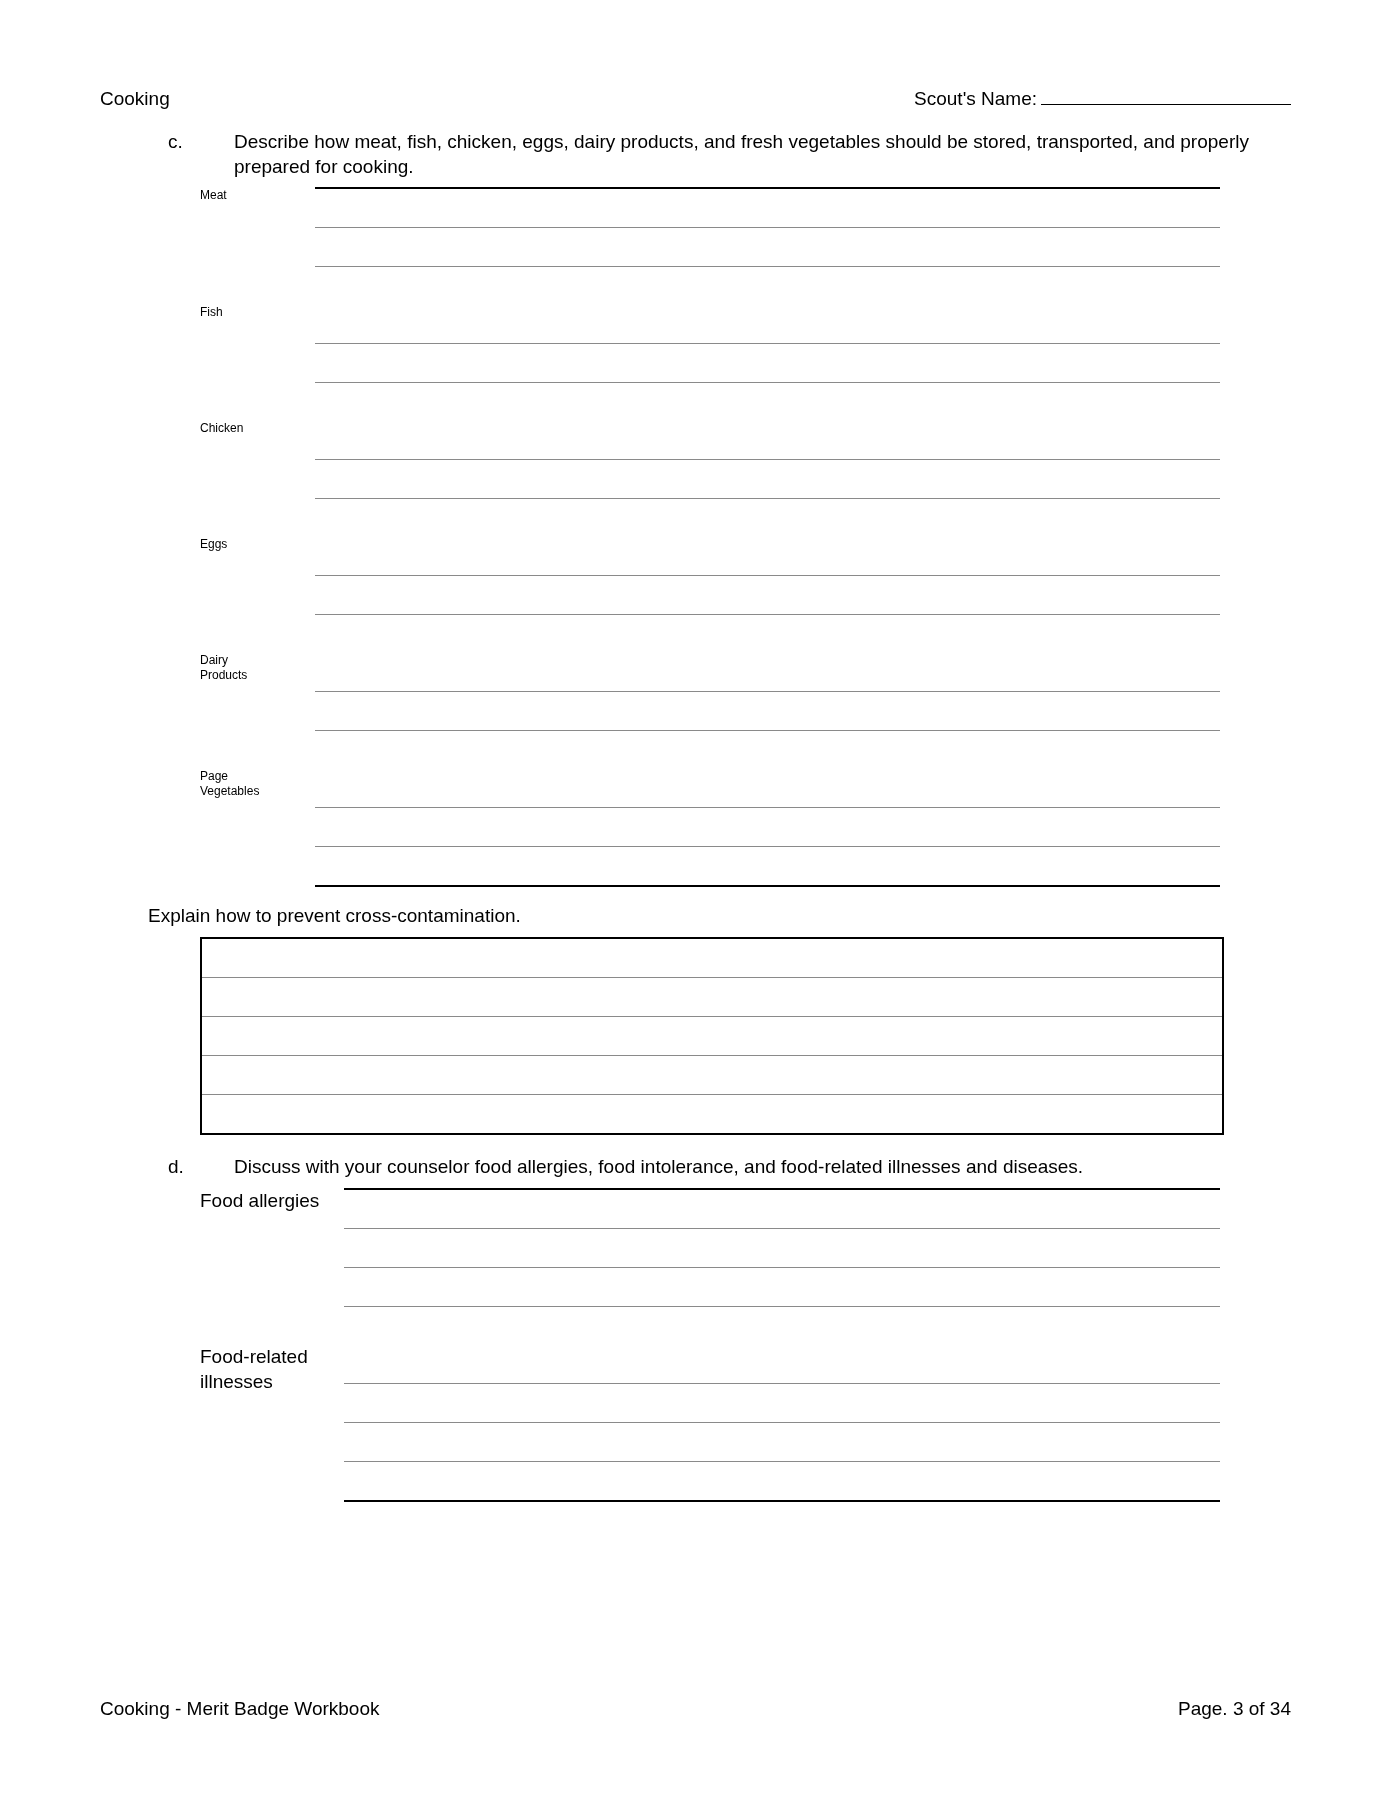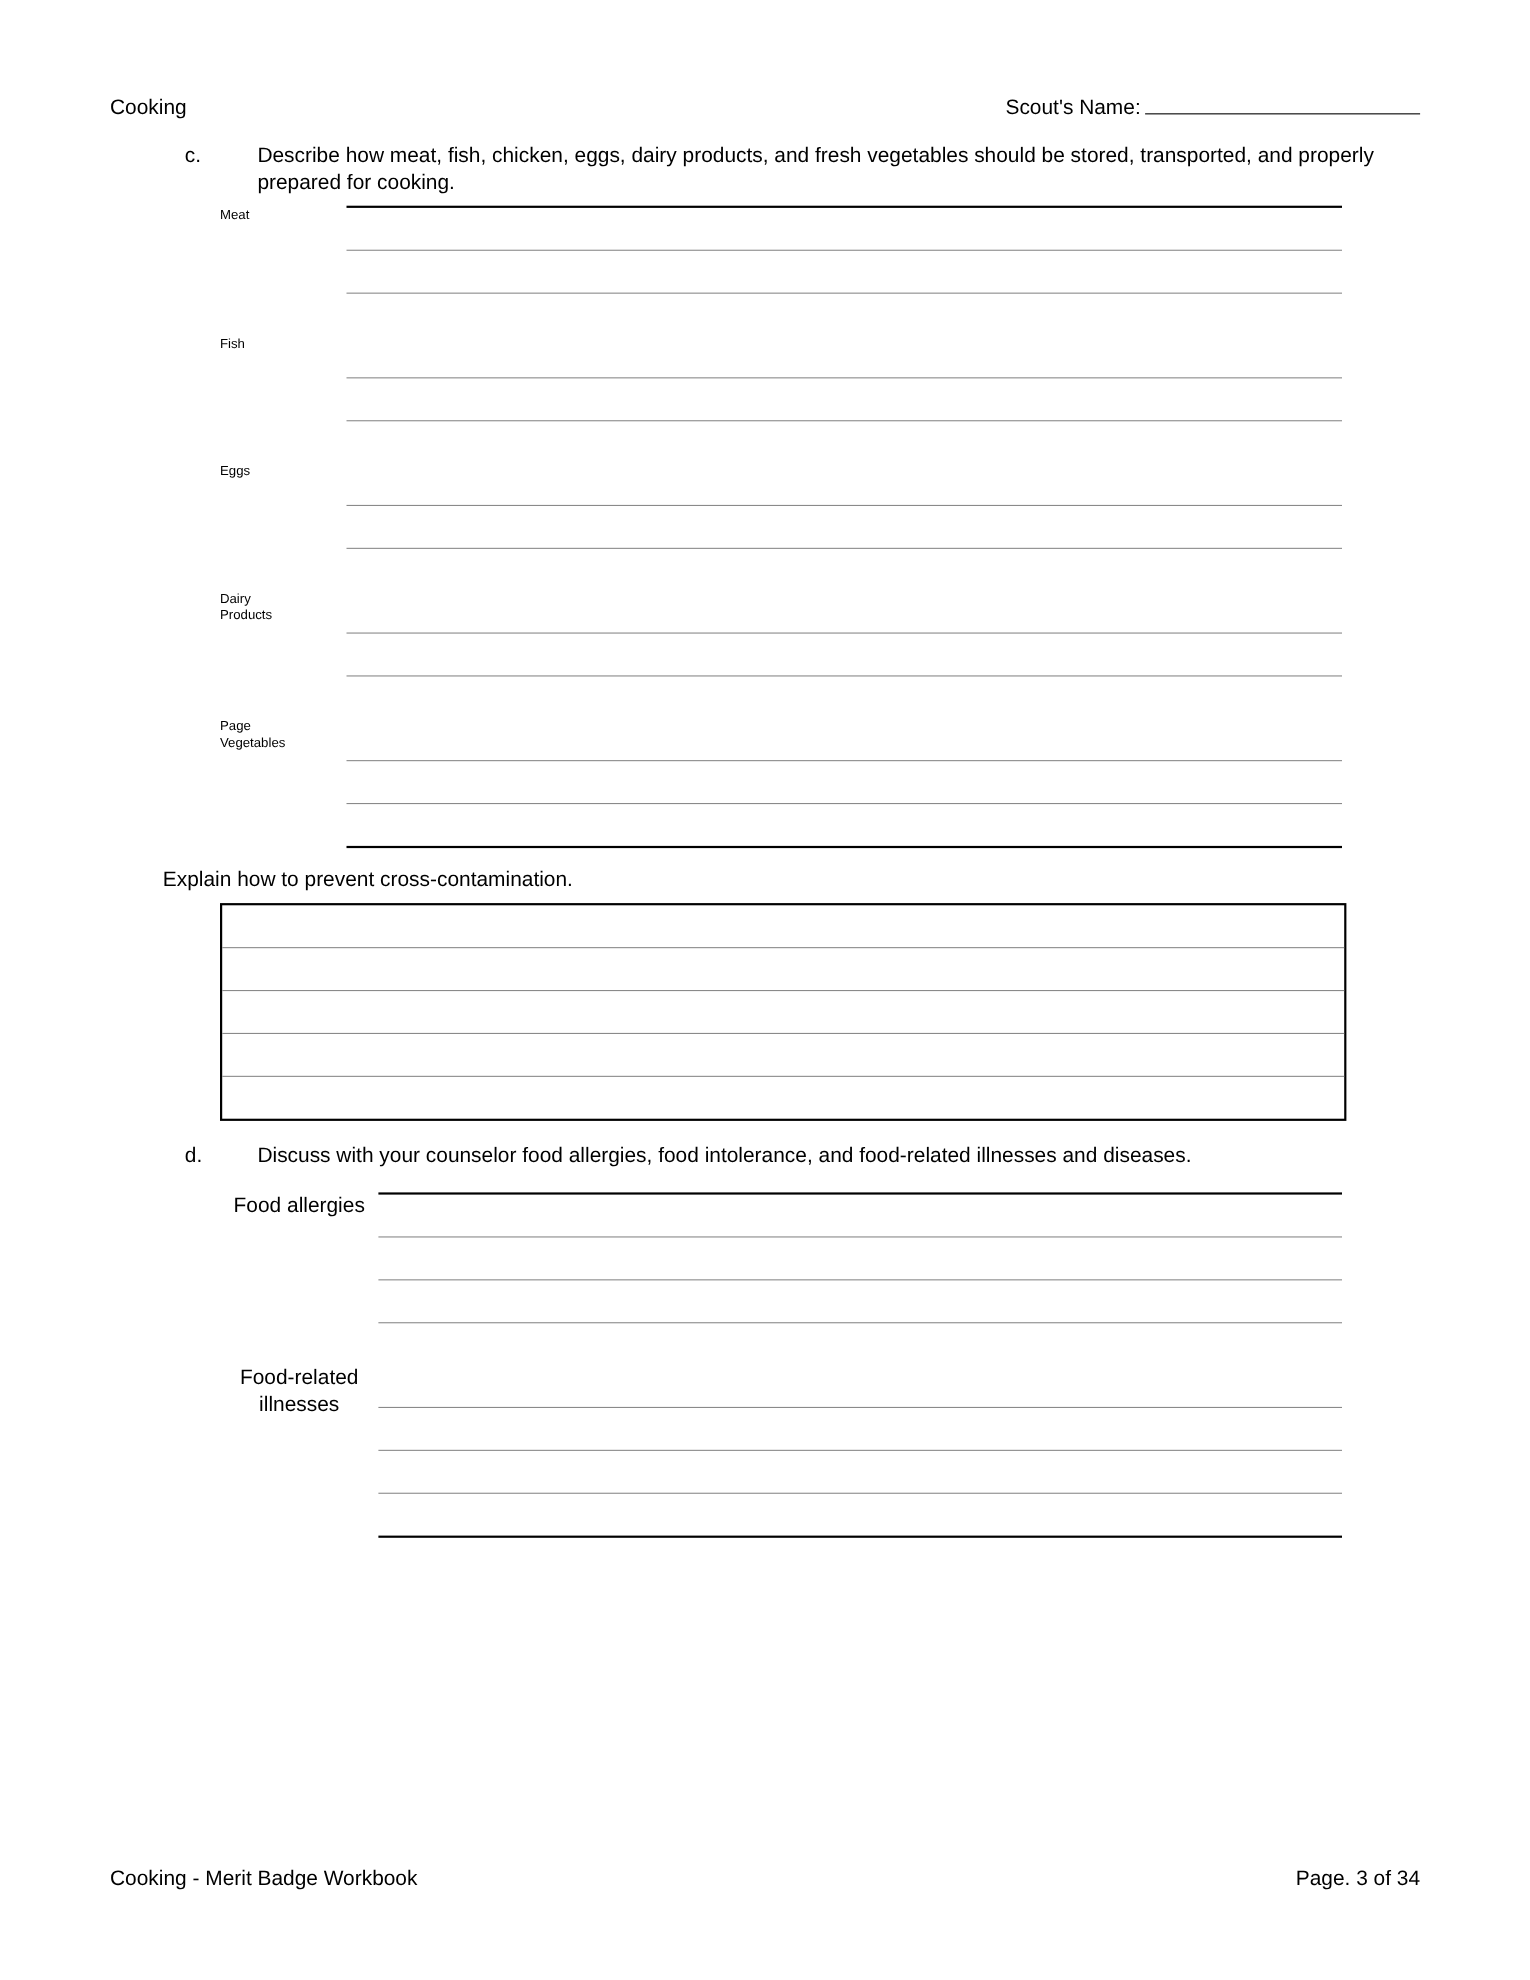--- a/index.html
+++ b/index.html
@@ -130,24 +130,23 @@
   }
 
   .cc-box {
     margin-left: 100px;
     width: 1020px;
     border: 2px solid #000;
     margin-top: 10px;
   }
 
   .d-table {
-    margin-top: 20px;
+    margin-top: 8px;
     margin-left: 100px;
     width: 1020px;
-    text-align: center;
   }
   .d-label {
     width: 144px;
     font-size: 19px;
     line-height: 1.3;
     padding-top: 2px;
   }
   .d-box {
     width: 876px;
     border-left: 2px solid #000;
@@ -219,20 +218,38 @@
                     <td></td>
                   </tr>
               <tr>
                     <td></td>
                   </tr>
             </tbody>
               </table>
           </td>
         </tr>
         <tr>
+          <td class="cat-row-label label-cell">Chicken</td>
+          <td class="cat-box cat-sep">
+            <table class="ruled">
+                <tbody>
+              <tr>
+                    <td></td>
+                  </tr>
+              <tr>
+                    <td></td>
+                  </tr>
+              <tr>
+                    <td></td>
+                  </tr>
+            </tbody>
+              </table>
+          </td>
+        </tr>
+        <tr>
           <td class="cat-row-label label-cell">Eggs</td>
           <td class="cat-box cat-sep">
             <table class="ruled">
                 <tbody>
               <tr>
                     <td></td>
                   </tr>
               <tr>
                     <td></td>
                   </tr>

